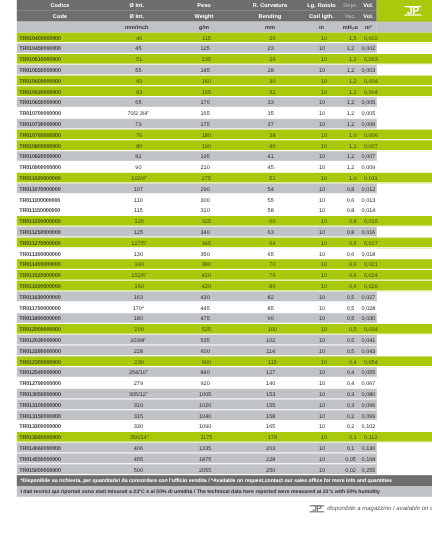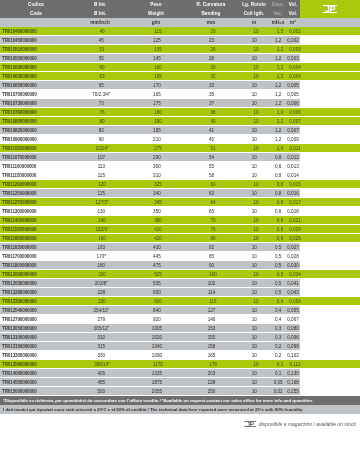--- a/index.html
+++ b/index.html
@@ -3,21 +3,21 @@
 <meta charset="utf-8">
 <style>
   html,body{margin:0;padding:0;}
   body{
     width:360px;height:466px;
     background:#ffffff;
     font-family:"Liberation Sans", sans-serif;
     -webkit-font-smoothing:none;
     overflow:hidden;
   }
-  .sheet{position:relative;width:300px;height:466px;}
+  .sheet{position:relative;width:300px;height:466px;padding-left:14px;}
 
   
   .hdr{display:flex;width:360px;}
   .hdr-cols{width:300px;}
   .hdr-row{display:flex;height:9px;align-items:center;}
   .hdr-row.r1{background:#6e6e6e;}
   .hdr-row.r2{background:#6e6e6e;}
   .hdr-row.r3{background:#c0c3c6;}
   .hdr-row.r1 .c, .hdr-row.r2 .c{color:#ffffff;font-weight:bold;}
   .hdr-row.r3 .c{color:#333333;font-weight:bold;}

